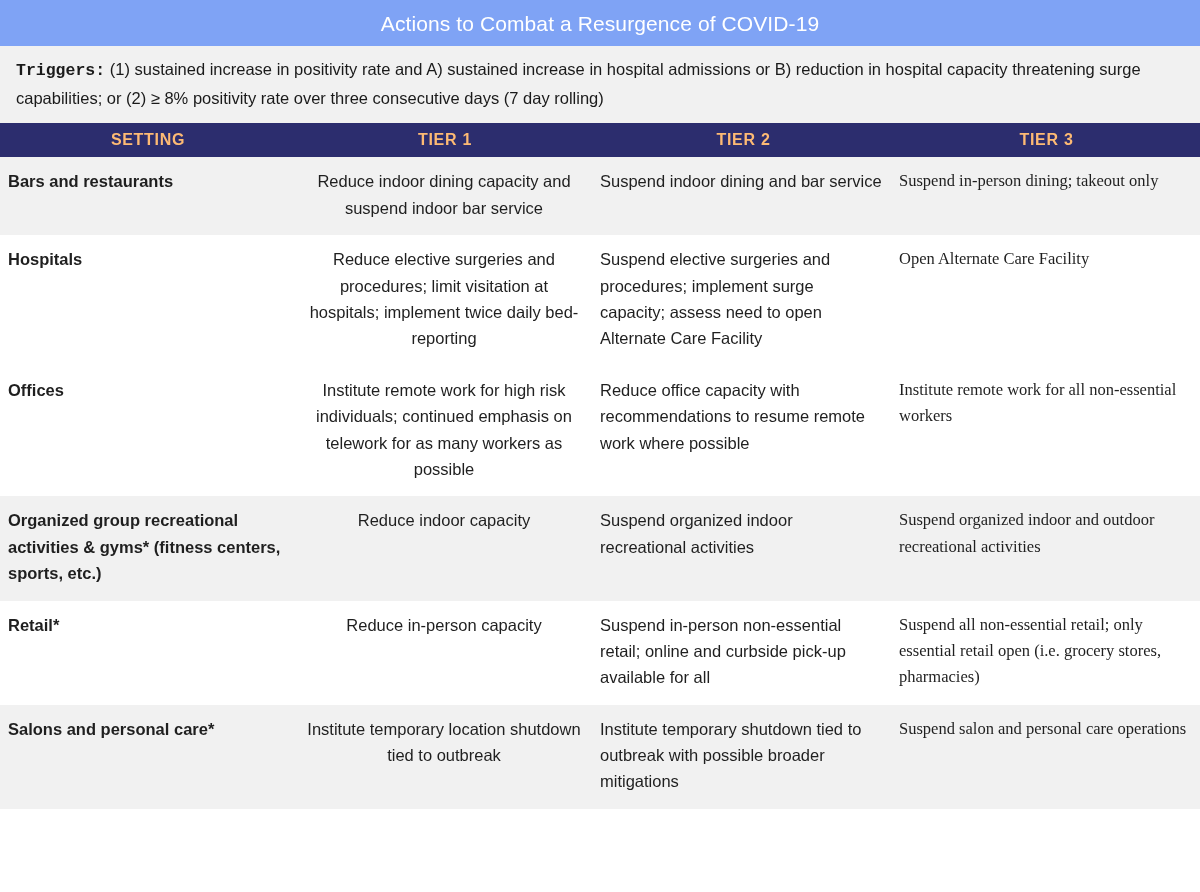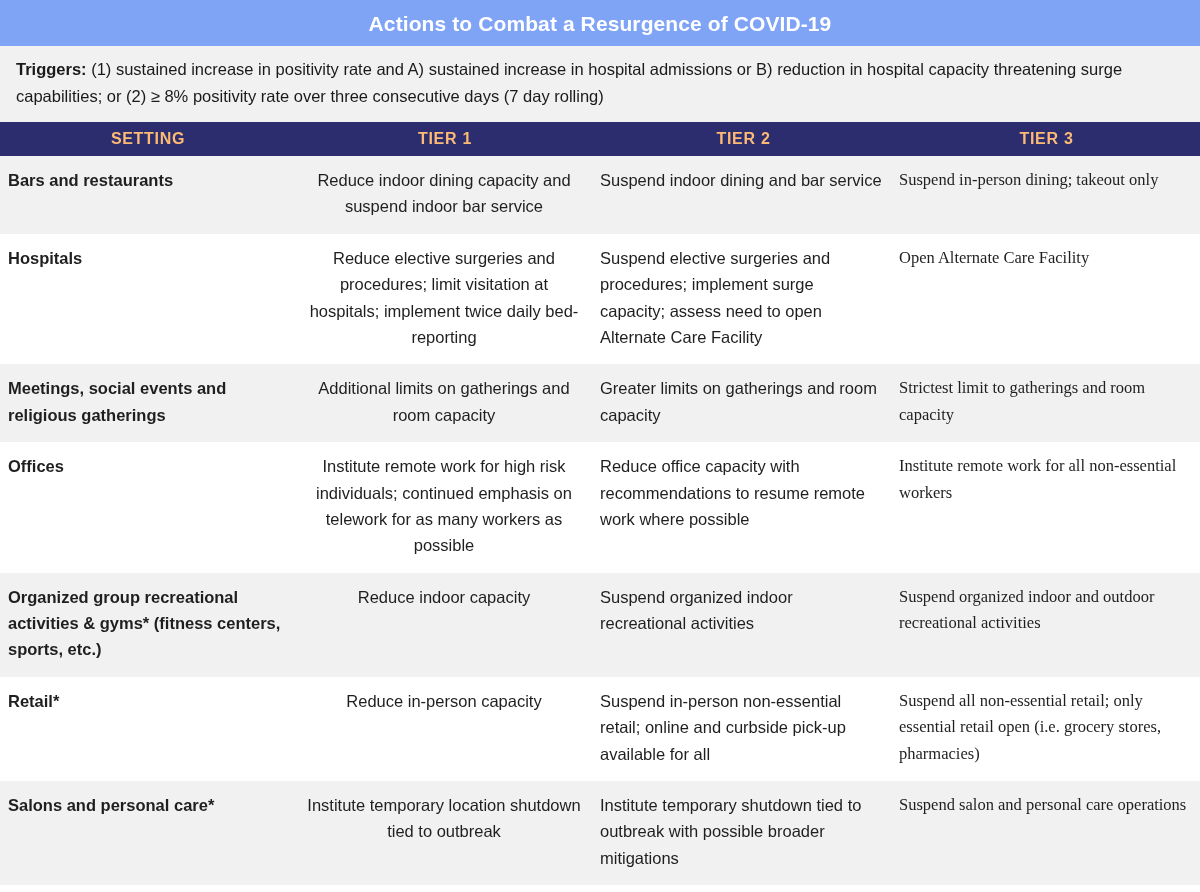--- a/index.html
+++ b/index.html
@@ -23,35 +23,35 @@
   .title-banner {
     height: 46px;
     background: #7fa3f5;
     display: flex;
     align-items: center;
     justify-content: center;
   }
   .title-banner .title-text {
     color: #ffffff;
     font-size: 21px;
-    font-weight: bold;
+    font-weight: normal;
     letter-spacing: 0.1px;
     line-height: 1;
   }
 
   
   .triggers {
     background: #f1f1f1;
     padding: 10px 12px 12px 16px;
     font-size: 16.5px;
     color: #1a1a1a;
     line-height: 1.62;
     min-height: 76px;
   }
-  .triggers .trig-label { font-weight: bold; }
+  .triggers .trig-label { font-weight: bold; font-family: Liberation Mono, monospace; }
 
   
   table.matrix {
     width: 1200px;
     border-collapse: collapse;
     table-layout: fixed;
   }
   table.matrix col.c-setting { width: 296px; }
   table.matrix col.c-t1      { width: 298px; }
   table.matrix col.c-t2      { width: 299px; }
@@ -140,26 +140,20 @@
           <td class="tier1">Reduce indoor dining capacity and suspend indoor bar service</td>
           <td class="tier2">Suspend indoor dining and bar service</td>
           <td class="tier3">Suspend in-person dining; takeout only</td>
         </tr>
         <tr class="plain">
           <td class="setting">Hospitals</td>
           <td class="tier1">Reduce elective surgeries and procedures; limit visitation at hospitals; implement twice daily bed-reporting</td>
           <td class="tier2">Suspend elective surgeries and procedures; implement surge capacity; assess need to open Alternate Care Facility</td>
           <td class="tier3">Open Alternate Care Facility</td>
         </tr>
-        <tr class="shade">
-          <td class="setting">Meetings, social events and religious gatherings</td>
-          <td class="tier1">Additional limits on gatherings and room capacity</td>
-          <td class="tier2">Greater limits on gatherings and room capacity</td>
-          <td class="tier3">Strictest limit to gatherings and room capacity</td>
-        </tr>
         <tr class="plain">
           <td class="setting">Offices</td>
           <td class="tier1">Institute remote work for high risk individuals; continued emphasis on telework for as many workers as possible</td>
           <td class="tier2">Reduce office capacity with recommendations to resume remote work where possible</td>
           <td class="tier3">Institute remote work for all non-essential workers</td>
         </tr>
         <tr class="shade">
           <td class="setting">Organized group recreational activities &amp; gyms* (fitness centers, sports, etc.)</td>
           <td class="tier1">Reduce indoor capacity</td>
           <td class="tier2">Suspend organized indoor recreational activities</td>

